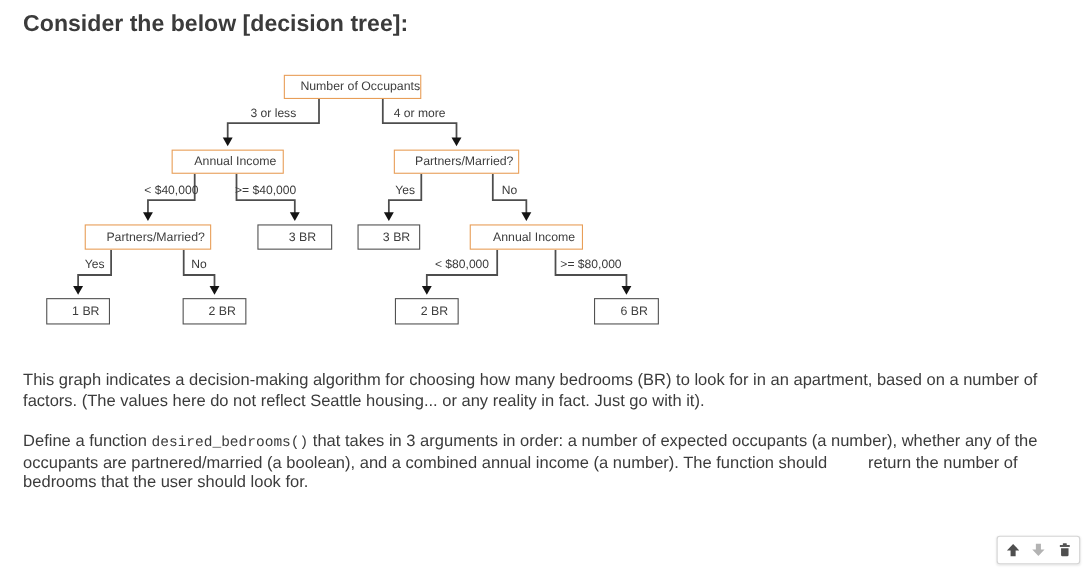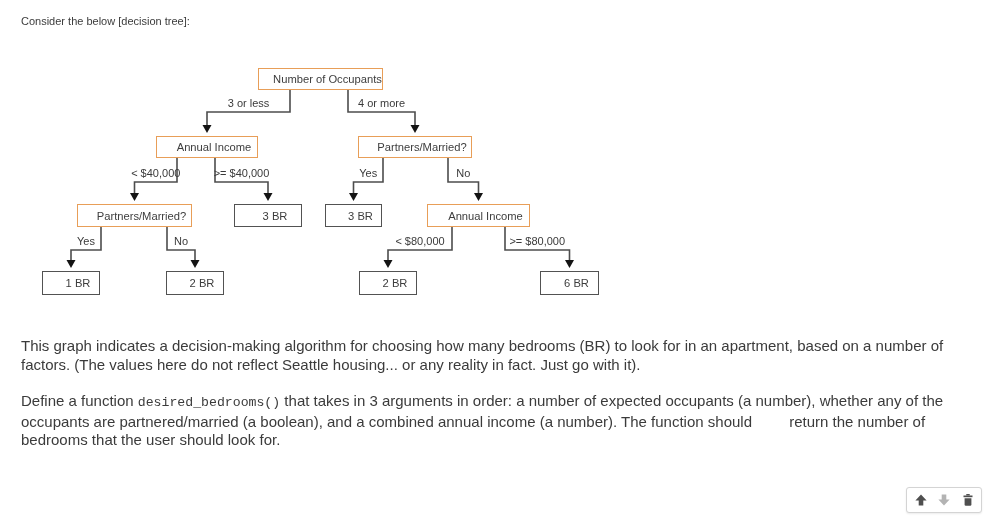--- a/index.html
+++ b/index.html
@@ -2,21 +2,21 @@
 <html><head>
 <meta charset="utf-8">
 <style>
   html,body{margin:0;padding:0;}
   body{
     width:988px;height:518px;position:relative;background:#ffffff;
     font-family:"Liberation Sans",sans-serif;color:#3b3b3b;overflow:hidden;
   }
   .page{position:absolute;inset:0;}
   .title{
-    position:absolute;left:21px;top:12px;font-size:11px;line-height:19px;color:#3b3b3b;
+    position:absolute;left:21px;top:12px;font-size:21px;line-height:19px;color:#3b3b3b;font-weight:bold;
   }
   
   .tree{position:absolute;left:0;top:0;width:988px;height:332px;}
   .tree svg{position:absolute;left:0;top:0;}
   .node{
     position:absolute;background:#fff;box-sizing:border-box;
     display:flex;align-items:center;justify-content:center;
     font-size:11.2px;color:#3d3d3d;white-space:nowrap;padding-left:14px;
   }
   .node.decision{border:1.7px solid #e89e58;}

